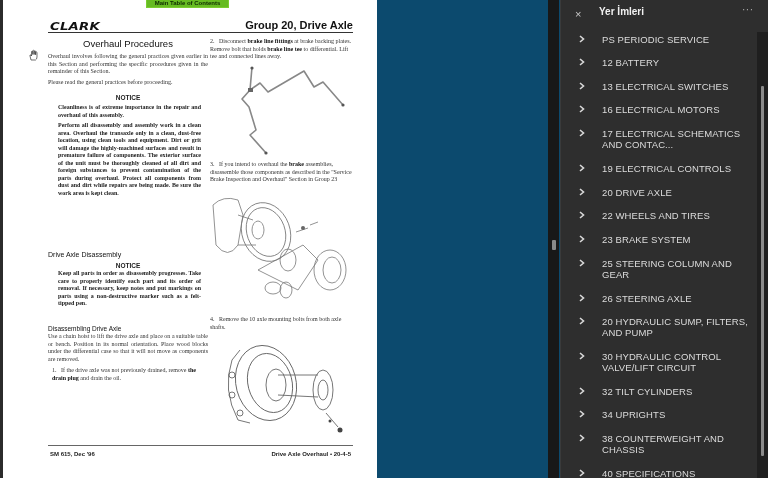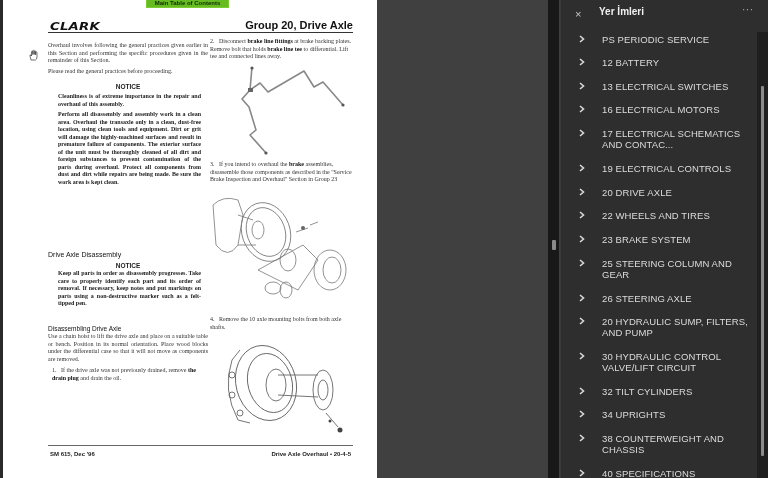--- a/index.html
+++ b/index.html
@@ -1,20 +1,20 @@
 <!DOCTYPE html>
 <html><head>
 <meta charset="utf-8">
 <style>
   * { box-sizing: border-box; margin: 0; padding: 0; }
   html, body { width: 768px; height: 478px; overflow: hidden; background: #1e1e1e; }
   body { position: relative; font-family: "Liberation Sans", sans-serif; }
 
   
-  .viewer { position: absolute; left: 0; top: 0; width: 616px; height: 478px; background: #404040; }
+  .viewer { position: absolute; left: 0; top: 0; width: 616px; height: 478px; background: #0c4a6e; }
   .viewer-left-edge { position: absolute; left: 0; top: 0; width: 3px; height: 478px; background: #2b2b2b; }
   .viewer-scroll-track { position: absolute; left: 548px; top: 0; width: 11px; height: 478px; background: #181818; }
   .viewer-scroll-thumb { position: absolute; left: 552px; top: 240px; width: 4px; height: 10px; background: #8a8a8a; border-radius: 1px; }
   .viewer-top-thumb { position: absolute; left: 549px; top: 0; width: 10px; height: 2px; background: #8a8a8a; }
 
   .page { position: absolute; left: 3px; top: 0; width: 374px; height: 478px; background: #ffffff; overflow: hidden; color: #222; }
 
   .toc-btn { position: absolute; left: 143px; top: 0; width: 83px; height: 8px; background: #66bb22; border: 1px solid #7acc30; border-top: none; color: #0d2a00; font-size: 6px; font-weight: bold; text-align: center; line-height: 7px; cursor: pointer; }
 
   .logo { position: absolute; left: 47px; top: 20px; font-family: "DejaVu Sans", sans-serif; font-weight: bold; font-size: 11px; letter-spacing: 0.2px; color: #111; font-style: italic; transform: scaleX(1.2); transform-origin: left; }
@@ -66,20 +66,21 @@
 
     <div class="logo">CLARK</div>
     <div class="group-title">Group 20, Drive Axle</div>
     <div class="header-rule"></div>
 
     <svg class="hand-icon" viewBox="0 0 12 12">
       <path d="M3 11 L2 7 Q1.5 5.5 3 6 L3.5 7 L3.5 2.5 Q4.2 1.5 4.8 2.5 L4.8 5.5 L4.8 1.8 Q5.5 0.8 6.2 1.8 L6.2 5.5 L6.2 2.2 Q7 1.3 7.6 2.2 L7.6 5.8 L7.6 3.3 Q8.4 2.5 9 3.3 L9 8 Q8.8 10.5 7.5 11 Z" fill="#fff" stroke="#333" stroke-width="0.7"></path>
     </svg>
 
     <div class="col-left">
+      <div class="h-center">Overhaul Procedures</div>
       <div class="para" style="margin-top:4px">Overhaul involves following the general practices given earlier in this Section and performing the specific procedures given in the remainder of this Section.</div>
       <div class="para" style="margin-top:3px">Please read the general practices before proceeding.</div>
       <div class="notice-h">NOTICE</div>
       <div class="notice-p">Cleanliness is of extreme importance in the repair and overhaul of this assembly.</div>
       <div class="notice-p">Perform all disassembly and assembly work in a clean area. Overhaul the transaxle only in a clean, dust-free location, using clean tools and equipment. Dirt or grit will damage the highly-machined surfaces and result in premature failure of components. The exterior surface of the unit must be thoroughly cleaned of all dirt and foreign substances to prevent contamination of the parts during overhaul. Protect all components from dust and dirt while repairs are being made. Be sure the work area is kept clean.</div>
     </div>
 
     <div class="sec-title" style="top:251px">Drive Axle Disassembly</div>
     <div style="position:absolute;left:45px;top:262px;width:160px;">
       <div class="notice-h" style="margin-top:0">NOTICE</div>

